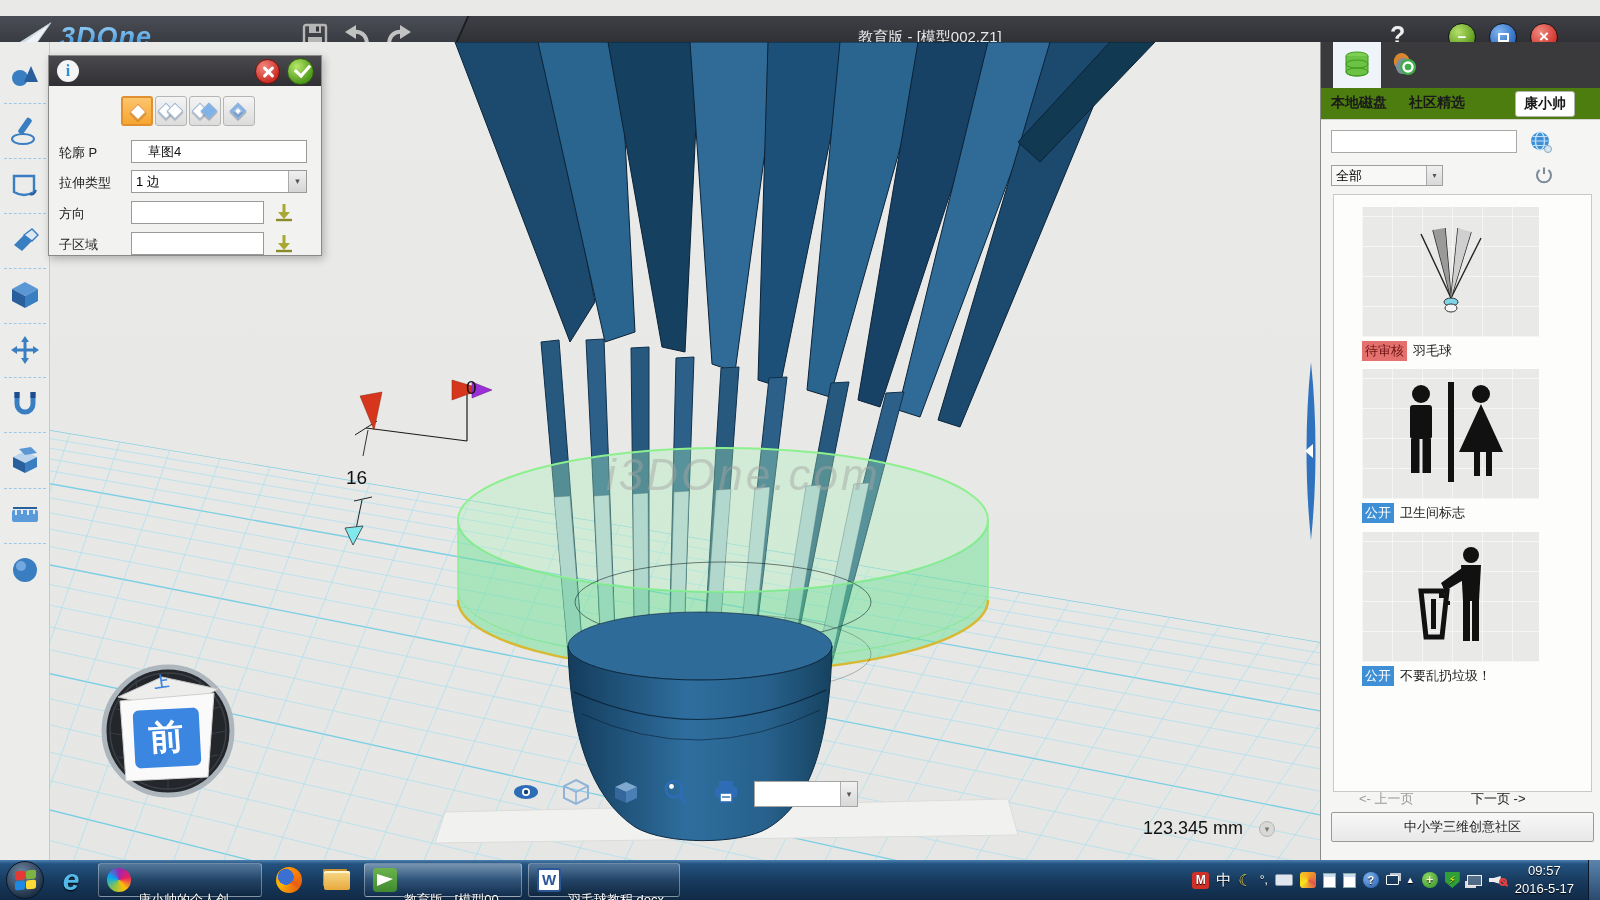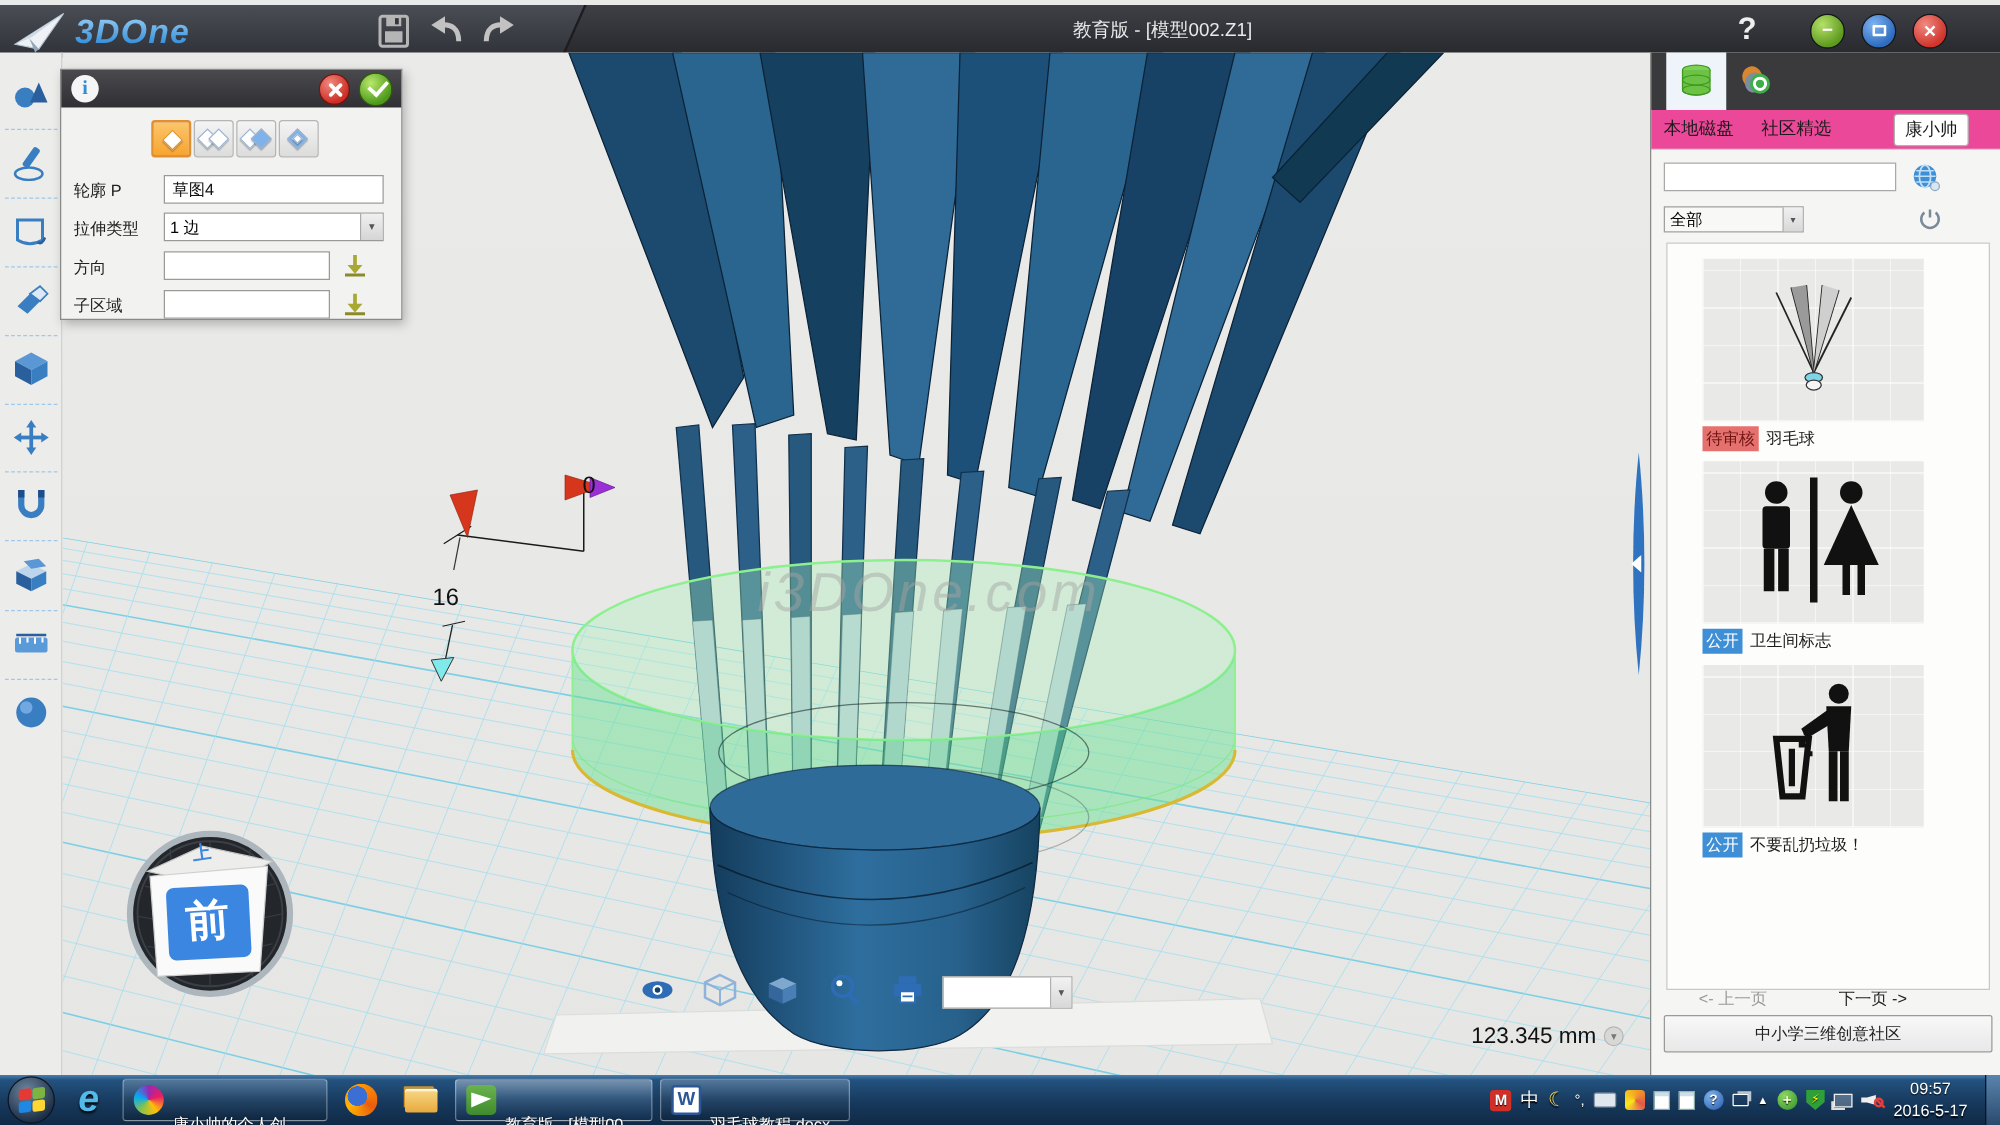--- a/index.html
+++ b/index.html
@@ -1,41 +1,41 @@
 <!DOCTYPE html>
 <html><head>
 <meta charset="utf-8">
 <style>
   html,body{margin:0;padding:0;background:#555;}
   *{box-sizing:border-box;font-family:"Liberation Sans","DejaVu Sans",sans-serif;}
   #app{position:relative;width:1600px;height:900px;overflow:hidden;background:#e9e9e7;}
 
   
-  .titlebar{position:absolute;left:0;top:4px;width:1600px;height:42px;background:linear-gradient(180deg,#3e4046,#26282c);overflow:hidden;}
+  .titlebar{position:absolute;left:0;top:16px;width:1600px;height:42px;background:linear-gradient(180deg,#3e4046,#26282c);overflow:hidden;}
   .titlebar .logozone{position:absolute;left:-60px;top:0;width:520px;height:42px;background:linear-gradient(180deg,#4a4d55,#2f3137);transform:skewX(-24deg);border-right:2px solid #1c1d20;}
   .logo{position:absolute;left:10px;top:3px;display:flex;align-items:center;gap:8px;}
   .logo-text{font-size:27px;font-weight:bold;font-style:italic;color:#3f9be8;background:linear-gradient(180deg,#9fd4f7,#1f7fd4);-webkit-background-clip:text;background-clip:text;-webkit-text-fill-color:transparent;letter-spacing:1px;}
   .tb-ico{position:absolute;top:7px;width:30px;height:28px;cursor:pointer;}
   .title-text{position:absolute;left:560px;right:300px;top:0;height:42px;line-height:42px;text-align:center;color:#e8e8e8;font-size:15px;}
   .help-q{position:absolute;left:1390px;top:5px;color:#eee;font-size:25px;font-weight:bold;cursor:pointer;}
   .winbtn{position:absolute;top:7px;width:28px;height:28px;border-radius:50%;border:1px solid #14161a;cursor:pointer;text-align:center;line-height:26px;color:#fff;font-size:15px;font-weight:bold;}
   .winbtn.min{left:1448px;background:radial-gradient(circle at 35% 30%,#b4e06a,#5f9a1f 70%);}
   .winbtn.max{left:1489px;background:radial-gradient(circle at 35% 30%,#7fb4f0,#2f6cc0 70%);}
   .winbtn.max i{display:inline-block;width:11px;height:9px;border:2px solid #fff;border-radius:1px;margin-top:8px;}
   .winbtn.close{left:1530px;background:radial-gradient(circle at 35% 30%,#f08a80,#d0352c 70%);font-size:17px;}
 
   
   .lefttoolbar{position:absolute;left:0;top:42px;width:50px;height:818px;background:#ececea;border-right:1px solid #c9c9c7;}
   .ltool{position:absolute;left:10px;width:30px;height:30px;cursor:pointer;}
   .lsep{position:absolute;left:4px;width:42px;border-top:1px dashed #9fc8e8;}
 
   
   .viewport{position:absolute;left:50px;top:42px;width:1270px;height:818px;background:linear-gradient(180deg,#eaeae8,#e6e6e4);overflow:hidden;}
   .scene{position:absolute;left:0;top:0;}
-  .measure{position:absolute;right:21px;top:776px;font-size:18px;color:#111;display:flex;align-items:center;gap:6px;}
+  .measure{position:absolute;right:45px;top:776px;font-size:18px;color:#111;display:flex;align-items:center;gap:16px;}
   .measure .drop{width:16px;height:16px;border-radius:50%;background:#d8d8d6;border:1px solid #b5b5b3;color:#777;font-size:9px;line-height:14px;text-align:center;}
   .bottombar{position:absolute;left:462px;top:736px;display:flex;align-items:center;gap:22px;}
   .vicon{width:28px;height:28px;cursor:pointer;}
   .vp-combo{position:absolute;left:704px;top:739px;width:104px;height:26px;background:#fff;border:1px solid #a5a5a3;display:flex;cursor:pointer;}
   .vp-combo .cbtn{margin-left:auto;width:17px;height:100%;background:linear-gradient(#f2f2f2,#d8d8d8);border-left:1px solid #b0b0b0;color:#555;font-size:9px;text-align:center;line-height:24px;}
   .navcube{position:absolute;left:46px;top:617px;width:144px;height:144px;cursor:pointer;}
   .navcube .front-label{position:absolute;left:34px;top:48px;width:72px;height:60px;line-height:60px;text-align:center;color:#fff;font-size:35px;font-weight:bold;transform:rotate(-4deg);}
   .navcube .top-label{position:absolute;left:58px;top:14px;font-size:15px;color:#3b86e0;font-weight:bold;transform:rotate(-8deg);}
   .collapse-handle{position:absolute;left:1252px;top:320px;width:18px;height:178px;cursor:pointer;}
   .watermark{position:absolute;left:556px;top:408px;font-size:44px;font-style:italic;color:rgba(165,165,162,.48);letter-spacing:3px;}
@@ -49,32 +49,32 @@
   .dlg-x::before{transform:rotate(45deg);} .dlg-x::after{transform:rotate(-45deg);}
   .dlg-ok{position:absolute;left:238px;top:2px;width:27px;height:27px;border-radius:50%;background:radial-gradient(circle at 35% 30%,#b8e86a,#4f9a1c 70%);border:1px solid #2e5c0c;cursor:pointer;}
   .dlg-ok::before{content:"";position:absolute;left:7px;top:5px;width:12px;height:7px;border-left:3px solid #fff;border-bottom:3px solid #fff;transform:rotate(-48deg);}
   .dia-row{position:absolute;left:72px;top:40px;display:flex;gap:2px;}
   .dia{position:relative;width:32px;height:30px;border:1px solid #b5b5b3;border-radius:3px;background:linear-gradient(#f4f4f4,#dcdcdc);cursor:pointer;}
   .dia.sel{border:2px solid #e09030;background:linear-gradient(#fcc56c,#f7a52f);}
   .dm{position:absolute;width:12px;height:12px;transform:rotate(45deg);background:#fff;border:1px solid #9ab4d4;box-shadow:1px 1px 1px rgba(0,0,0,.25);}
   .dm.blue{background:#7fb2e8;}
   .dlg-row{position:absolute;left:0;width:274px;height:24px;}
   .dlg-lab{position:absolute;left:10px;top:4px;font-size:13px;color:#222;}
-  .dlg-input{position:absolute;left:82px;top:0;width:176px;height:23px;border:1px solid #9a9a98;background:#fff;font-size:13px;padding:0 6px;color:#111;}
+  .dlg-input{position:absolute;left:82px;top:0;width:176px;height:23px;border:1px solid #9a9a98;background:#fff;font-size:13px;padding:0 16px;color:#111;}
   .dlg-input.short{width:133px;}
   .dlg-select{position:absolute;left:82px;top:0;width:176px;height:23px;border:1px solid #9a9a98;background:#fff;font-size:13px;display:flex;align-items:center;padding-left:4px;cursor:pointer;}
   .dlg-select .cbtn{margin-left:auto;width:18px;height:100%;background:linear-gradient(#f0f0f0,#d5d5d5);border-left:1px solid #aaa;color:#555;font-size:9px;line-height:21px;text-align:center;}
   .pickbtn{position:absolute;left:224px;top:1px;width:22px;height:22px;cursor:pointer;}
 
   
   .sidebar{position:absolute;left:1320px;top:42px;width:280px;height:818px;background:#f5f5f4;border-left:1px solid #8a8a88;}
   .icostrip{position:absolute;left:0;top:0;width:280px;height:46px;background:#3a3a3d;}
   .icotab{position:absolute;top:0;width:48px;height:46px;cursor:pointer;display:flex;align-items:center;justify-content:center;}
   .icotab.sel{background:#eef4fa;}
-  .texttabs{position:absolute;left:0;top:46px;width:280px;height:32px;background:#ec4899;border-bottom:1px solid #d2d2d0;}
+  .texttabs{position:absolute;left:0;top:46px;width:280px;height:32px;background:#4d7c0f;border-bottom:1px solid #d2d2d0;font-weight:bold;}
   .ttab{position:absolute;top:6px;font-size:14px;color:#1a1a1a;cursor:pointer;}
   .ttab.sel{top:3px;padding:3px 8px;background:#fff;border:1px solid #b0b0ae;border-radius:3px;margin-left:22px;}
   .search-input{position:absolute;left:10px;top:88px;width:186px;height:23px;border:1px solid #a8a8a6;background:#fff;font-size:13px;padding:0 4px;}
   .globe{position:absolute;left:208px;top:88px;width:24px;height:24px;cursor:pointer;}
   .filter{position:absolute;left:10px;top:123px;width:112px;height:21px;background:#f8f8f7;border:1px solid #a0a09e;font-size:13px;display:flex;align-items:center;padding-left:4px;cursor:pointer;}
   .filter .cbtn{margin-left:auto;width:16px;height:100%;background:linear-gradient(#f0f0f0,#d8d8d8);border-left:1px solid #aaa;color:#555;font-size:8px;line-height:19px;text-align:center;}
   .power{position:absolute;left:214px;top:124px;width:18px;height:18px;cursor:pointer;}
   .listbox{position:absolute;left:12px;right:8px;top:152px;height:598px;border:1px solid #c9c9c7;background:#fdfdfc;padding-left:19px;}
   .thumb{position:absolute;left:40px;width:177px;height:130px;background:#e9e9e7;background-image:repeating-linear-gradient(0deg,rgba(255,255,255,.55) 0 1px,transparent 1px 30px),repeating-linear-gradient(90deg,rgba(255,255,255,.55) 0 1px,transparent 1px 30px);cursor:pointer;display:flex;align-items:center;justify-content:center;}
   .cardlab{position:absolute;left:40px;height:20px;font-size:13px;color:#1c1c1c;display:flex;align-items:center;gap:6px;}

